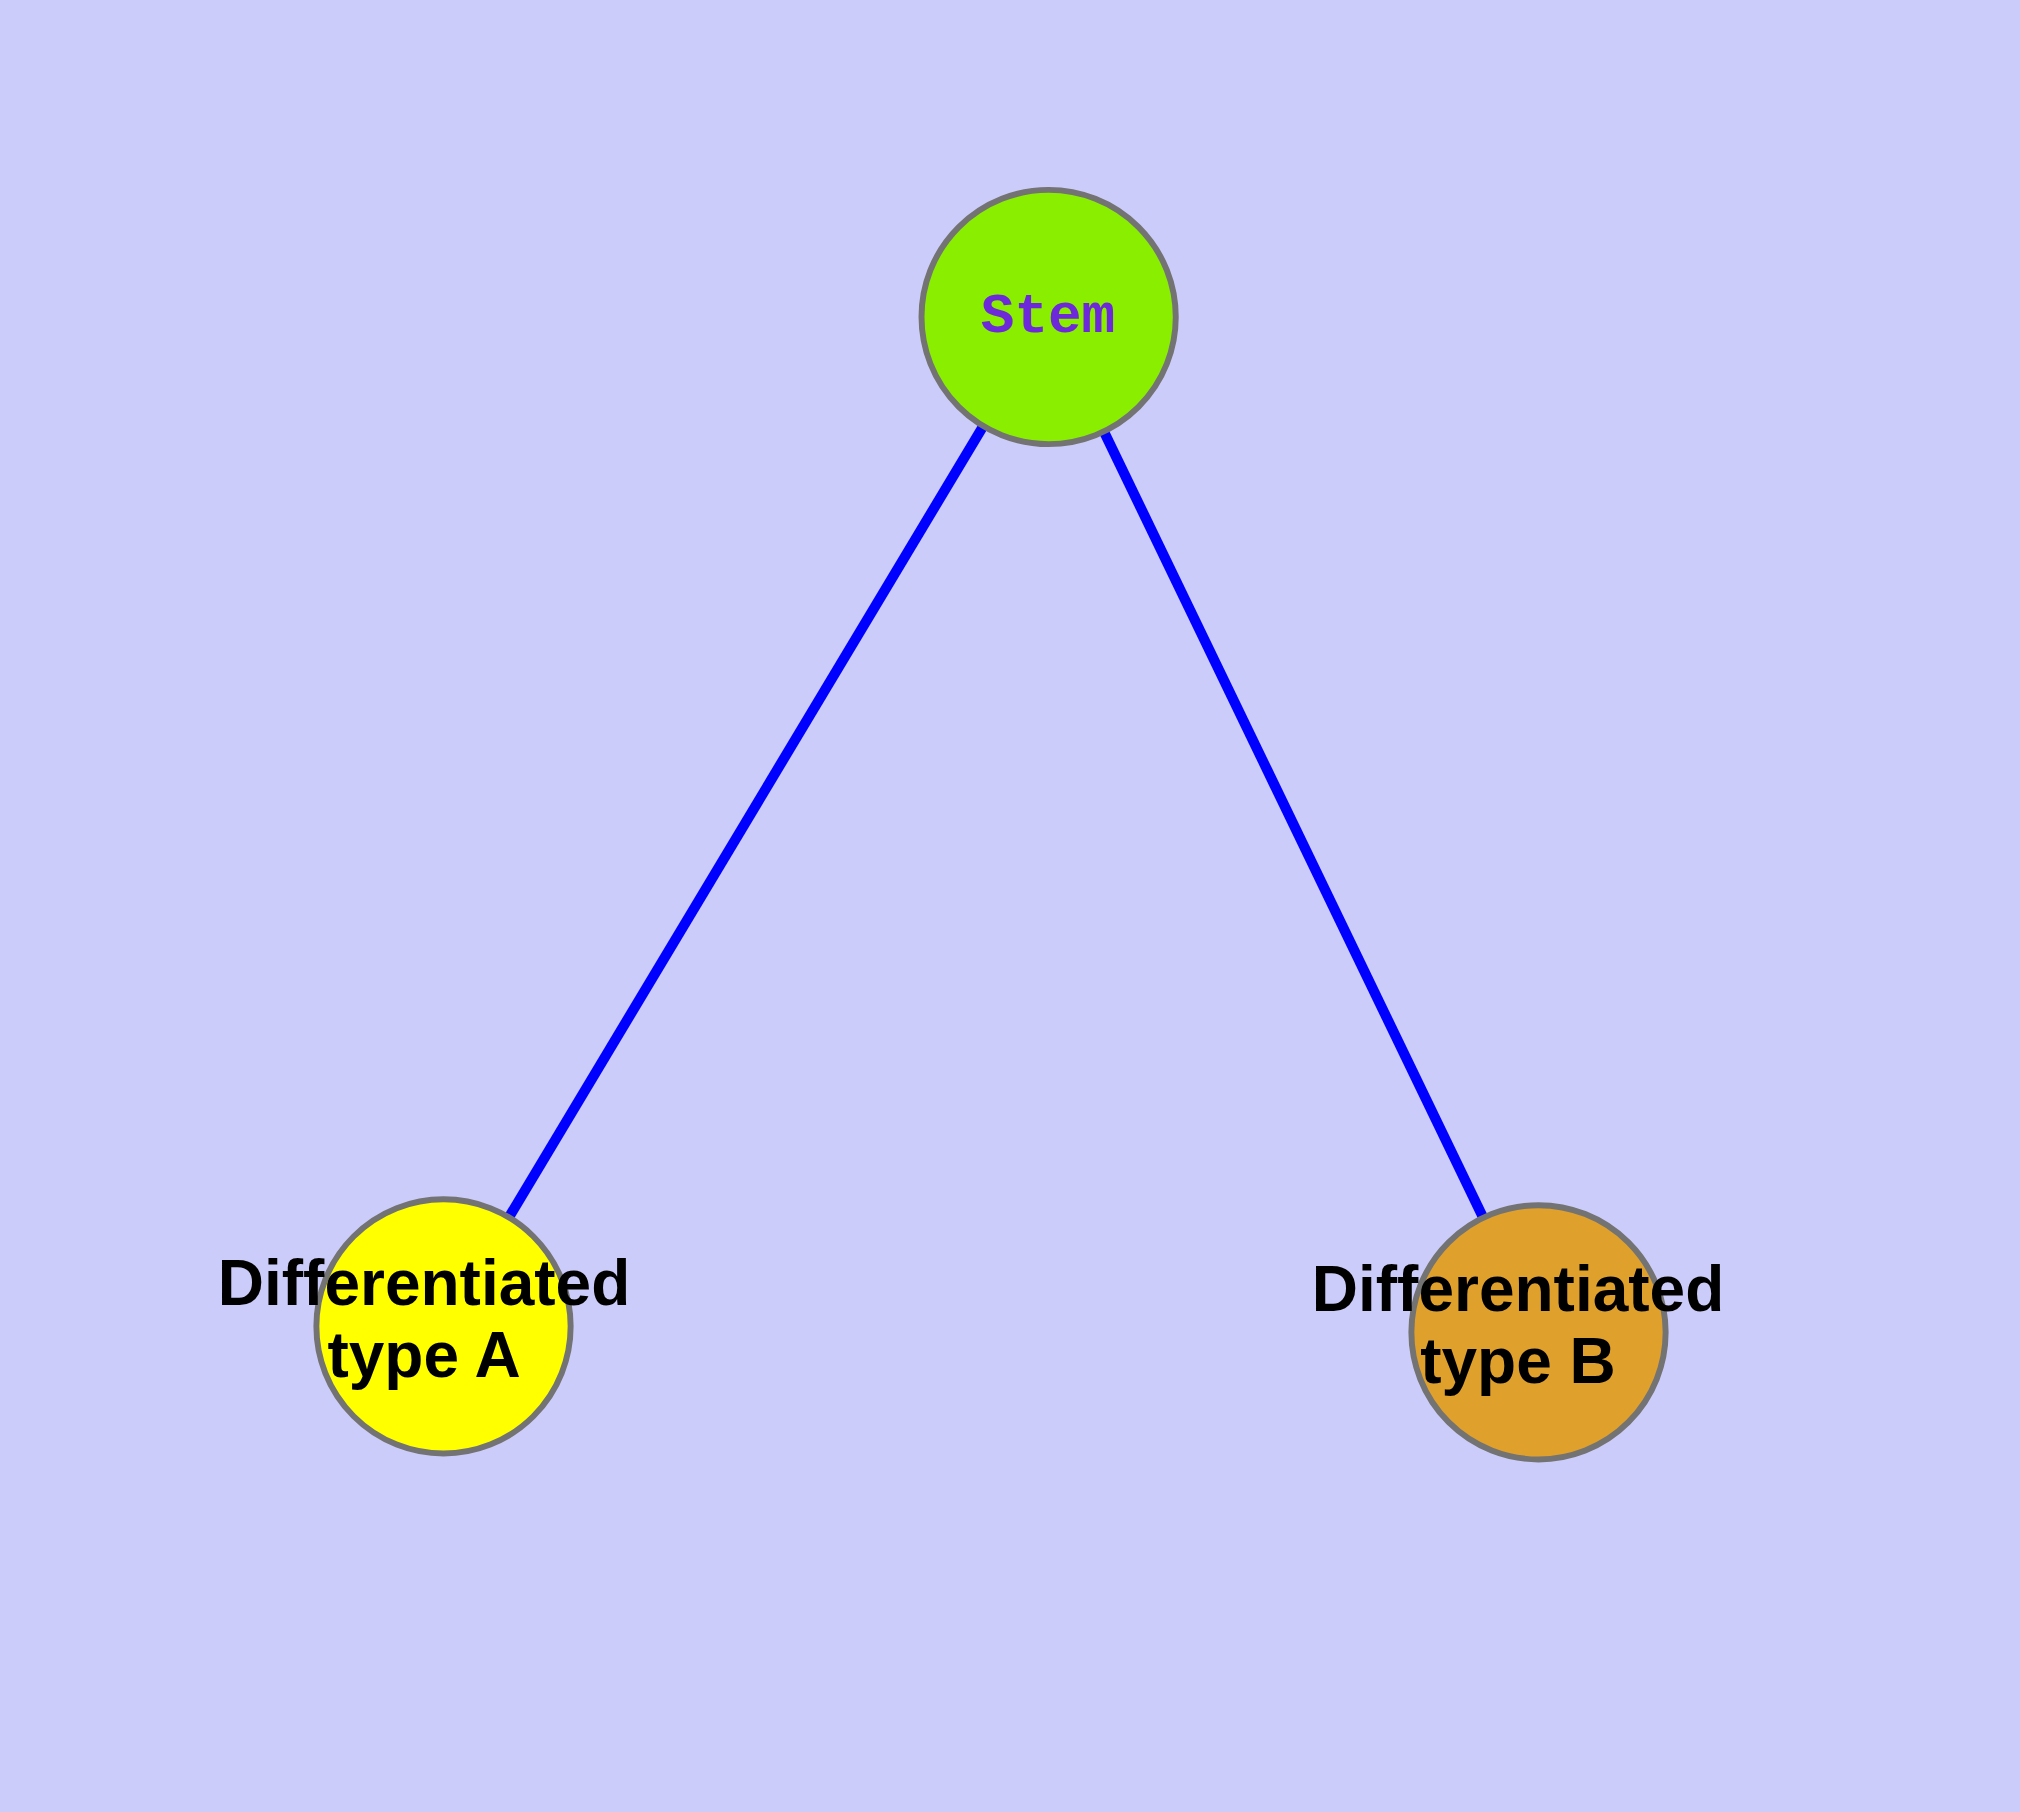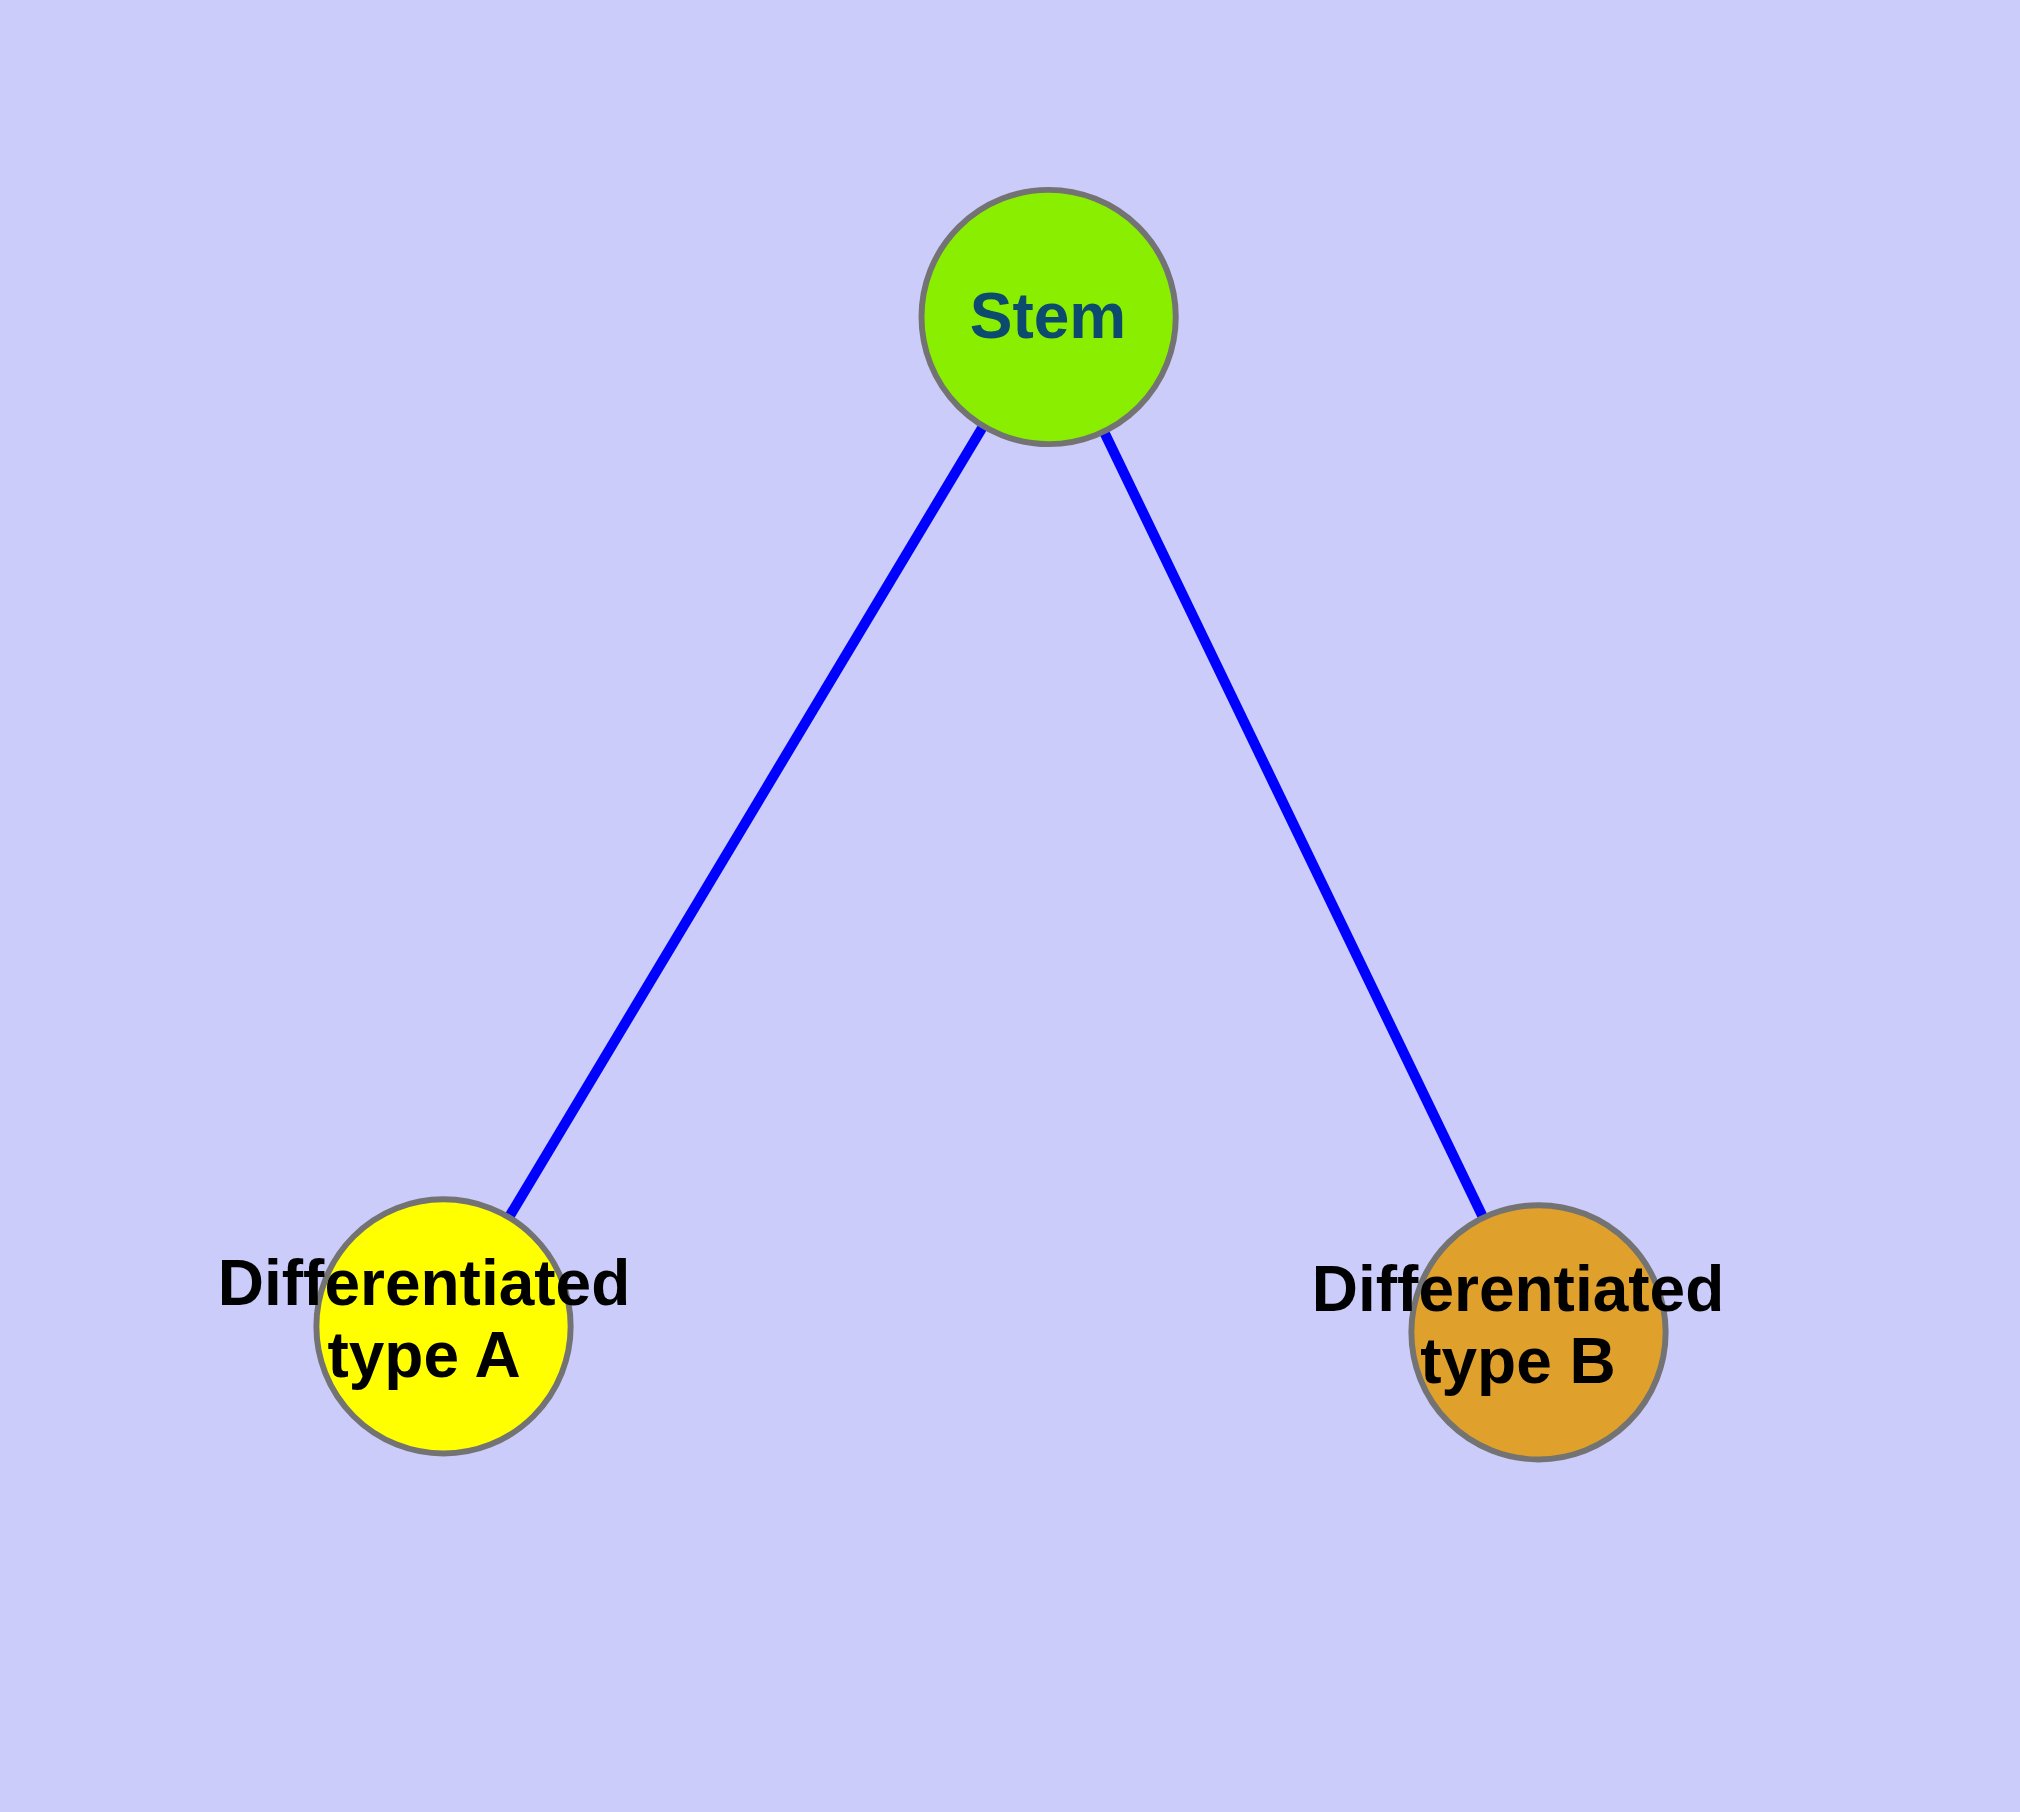--- a/index.html
+++ b/index.html
@@ -52,20 +52,20 @@
       <line stroke-linecap="butt" x1="1237" y1="374" x2="1815" y2="1572" stroke="#0000ff" stroke-width="12"></line>
     </g>
 
     <g>
       <circle cx="1237" cy="374" r="150" fill="#8aee00" stroke="#737373" stroke-width="7"></circle>
       <circle cx="523" cy="1565" r="150" fill="#ffff00" stroke="#737373" stroke-width="7"></circle>
       <circle cx="1815" cy="1572" r="150" fill="#e0a02c" stroke="#737373" stroke-width="7"></circle>
     </g>
   </svg>
 
-  <div class="node-label" style="left: 1048px; top: 317px; color: #0c4a6e; font-size: 64px;">Stem</div>
+  <div class="node-label" style="left: 1048px; top: 317px; color: #6d28d9; font-size: 56px; font-family: Liberation Mono, monospace;">Stem</div>
   <div class="node-label" style="left: 424px; top: 1320px; color: rgb(0, 0, 0); font-size: 64px;">Differentiated
 type A</div>
   <div class="node-label" style="left: 1518px; top: 1326px; color: rgb(0, 0, 0); font-size: 64px;">Differentiated
 type B</div>
 
 </div>
 
 
 </body></html>

